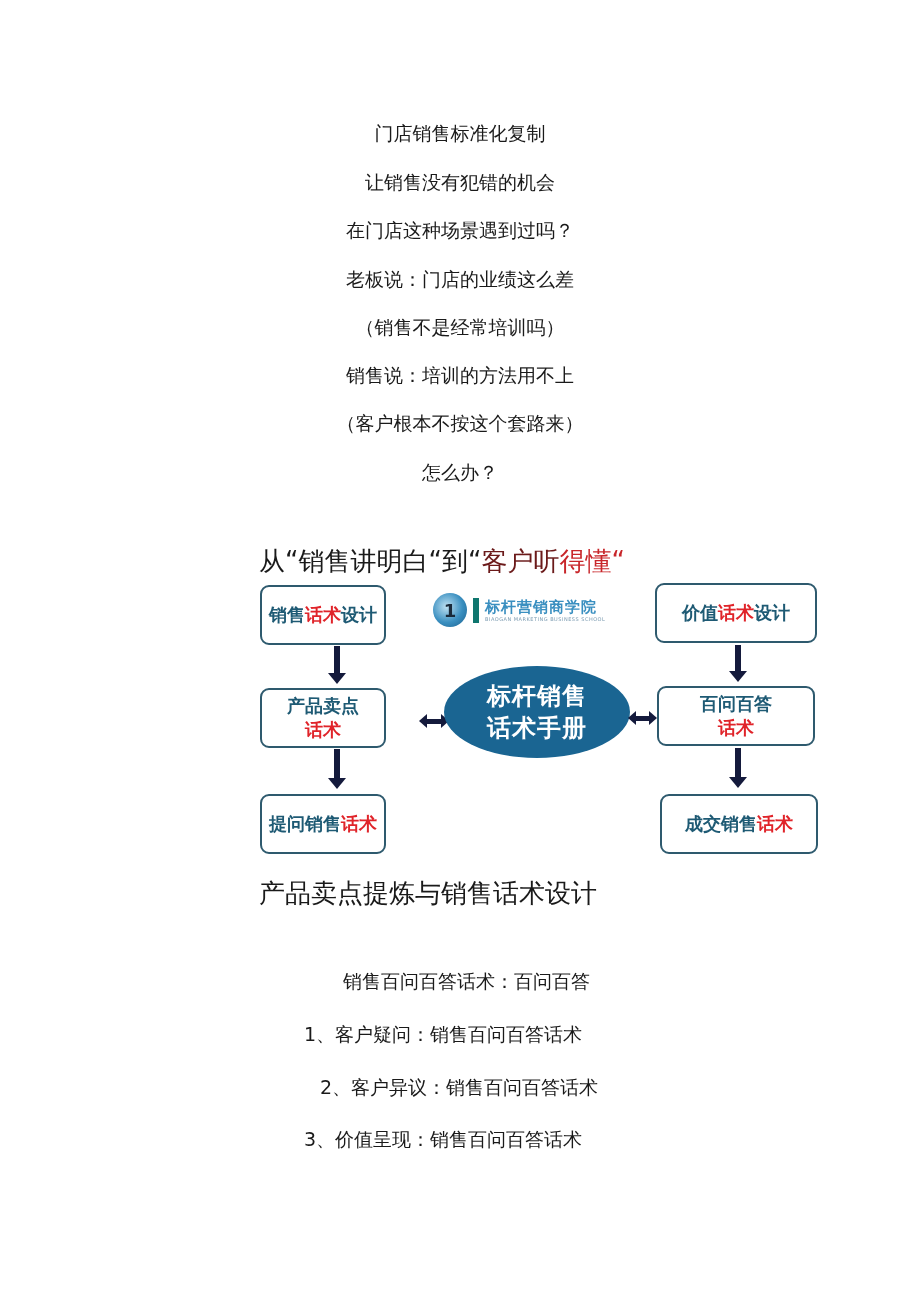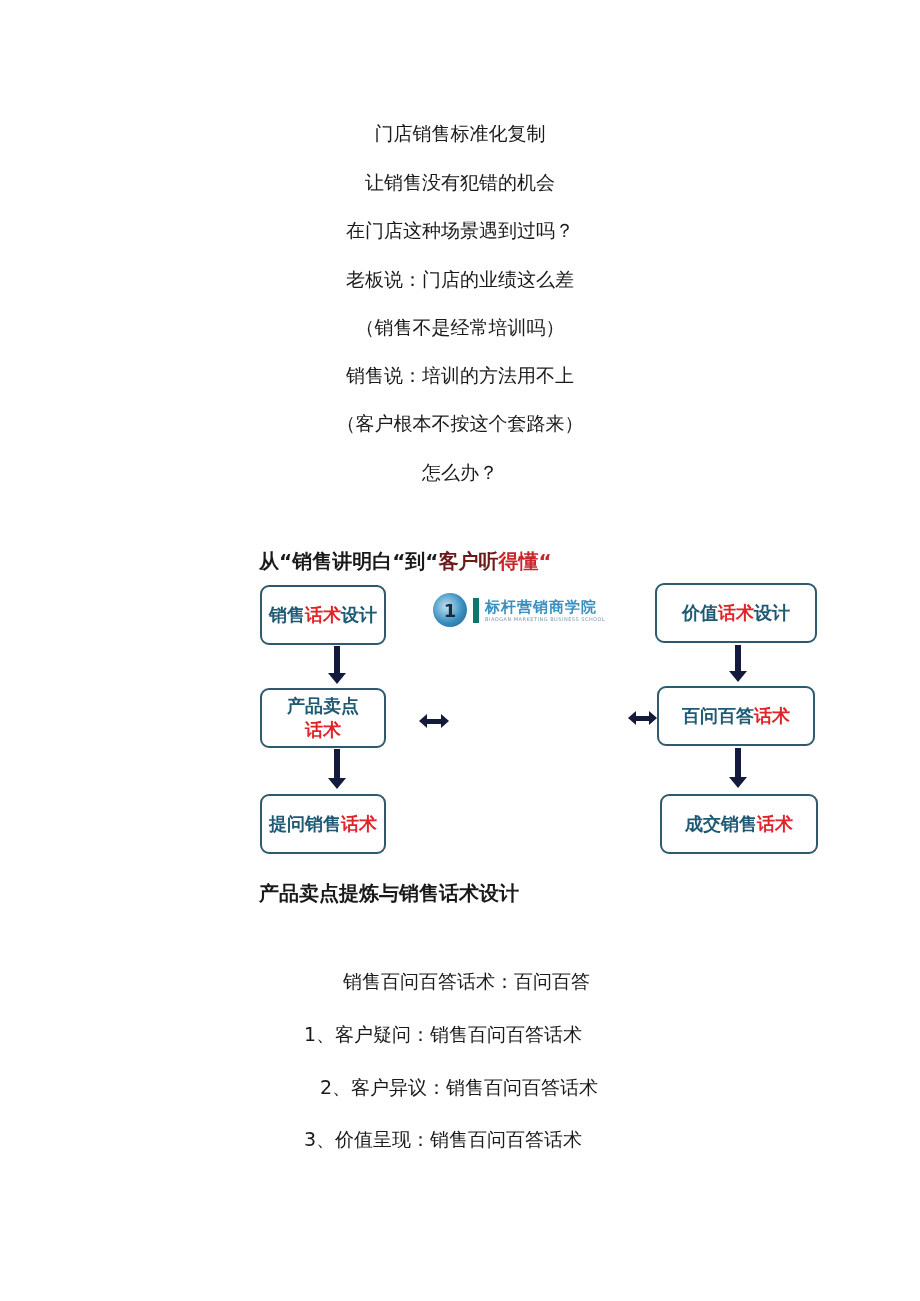--- a/index.html
+++ b/index.html
@@ -1,20 +1,20 @@
 <!DOCTYPE html>
 <html><head>
   <meta charset="utf-8">
   <style>
     html, body { margin: 0; padding: 0; background: #ffffff; }
     body { width: 920px; height: 1301px; position: relative; overflow: hidden;
            font-family: "DejaVu Sans", "Liberation Sans", sans-serif; color: #1a1a1a; }
     .center-line { position: absolute; left: 0; width: 920px; text-align: center;
                    font-size: 19px; line-height: 24px; letter-spacing: 0px; }
-    .heading { position: absolute; left: 259px; font-size: 20px; line-height: 32px; color: #1a1a1a; white-space: nowrap; font-weight: bold; }
+    .heading { position: absolute; left: 259px; font-size: 26px; line-height: 32px; color: #1a1a1a; white-space: nowrap; }
     .heading .dark-red { color: #6b1a1a; }
     .heading .red { color: #c8262a; }
     .diagram { position: absolute; left: 255px; top: 580px; width: 570px; height: 285px; }
     .box { position: absolute; width: 126px; height: 60px; border: 2.5px solid #2e5a6e; border-radius: 9px;
            background: #ffffff; box-sizing: border-box; display: flex; align-items: center; justify-content: center;
            font-size: 18px; font-weight: bold; color: #1e5a74; white-space: nowrap; }
     .box .hl { color: #e0242a; }
     .varrow { position: absolute; width: 6px; background: #141a3c; }
     .varrow::after { content: ""; position: absolute; left: -6px; bottom: -10px; border-left: 9px solid transparent;
                      border-right: 9px solid transparent; border-top: 11px solid #141a3c; }
@@ -69,29 +69,33 @@
     <span>产品卖点</span>
       <span class="hl">话术</span>
   </div>
   <div class="varrow" style="left:79px; top:169px; height:30px;"></div>
   <div class="box" style="left:5px; top:214px;">
     <span>提问销售</span>
       <span class="hl">话术</span>
   </div>
 
   <div class="harrow" style="left:171px; top:139px; width:16px;"></div>
+  <div class="ellipse">
+    <div>标杆销售</div>
+    <div>话术手册</div>
+  </div>
   <div class="harrow" style="left:380px; top:136px; width:15px;"></div>
 
   <div class="box" style="left:400px; top:3px; width:162px;">
     <span>价值</span>
       <span class="hl">话术</span>
       <span>设计</span>
   </div>
   <div class="varrow" style="left:480px; top:65px; height:27px;"></div>
-  <div class="box" style="left:402px; top:106px; width:158px;">
+  <div class="box" style="left:402px; top:106px; width:158px;flex-direction:column;">
     <span>百问百答</span>
       <span class="hl">话术</span>
   </div>
   <div class="varrow" style="left:480px; top:168px; height:30px;"></div>
   <div class="box" style="left:405px; top:214px; width:158px;">
     <span>成交销售</span>
       <span class="hl">话术</span>
   </div>
 </div>
 

